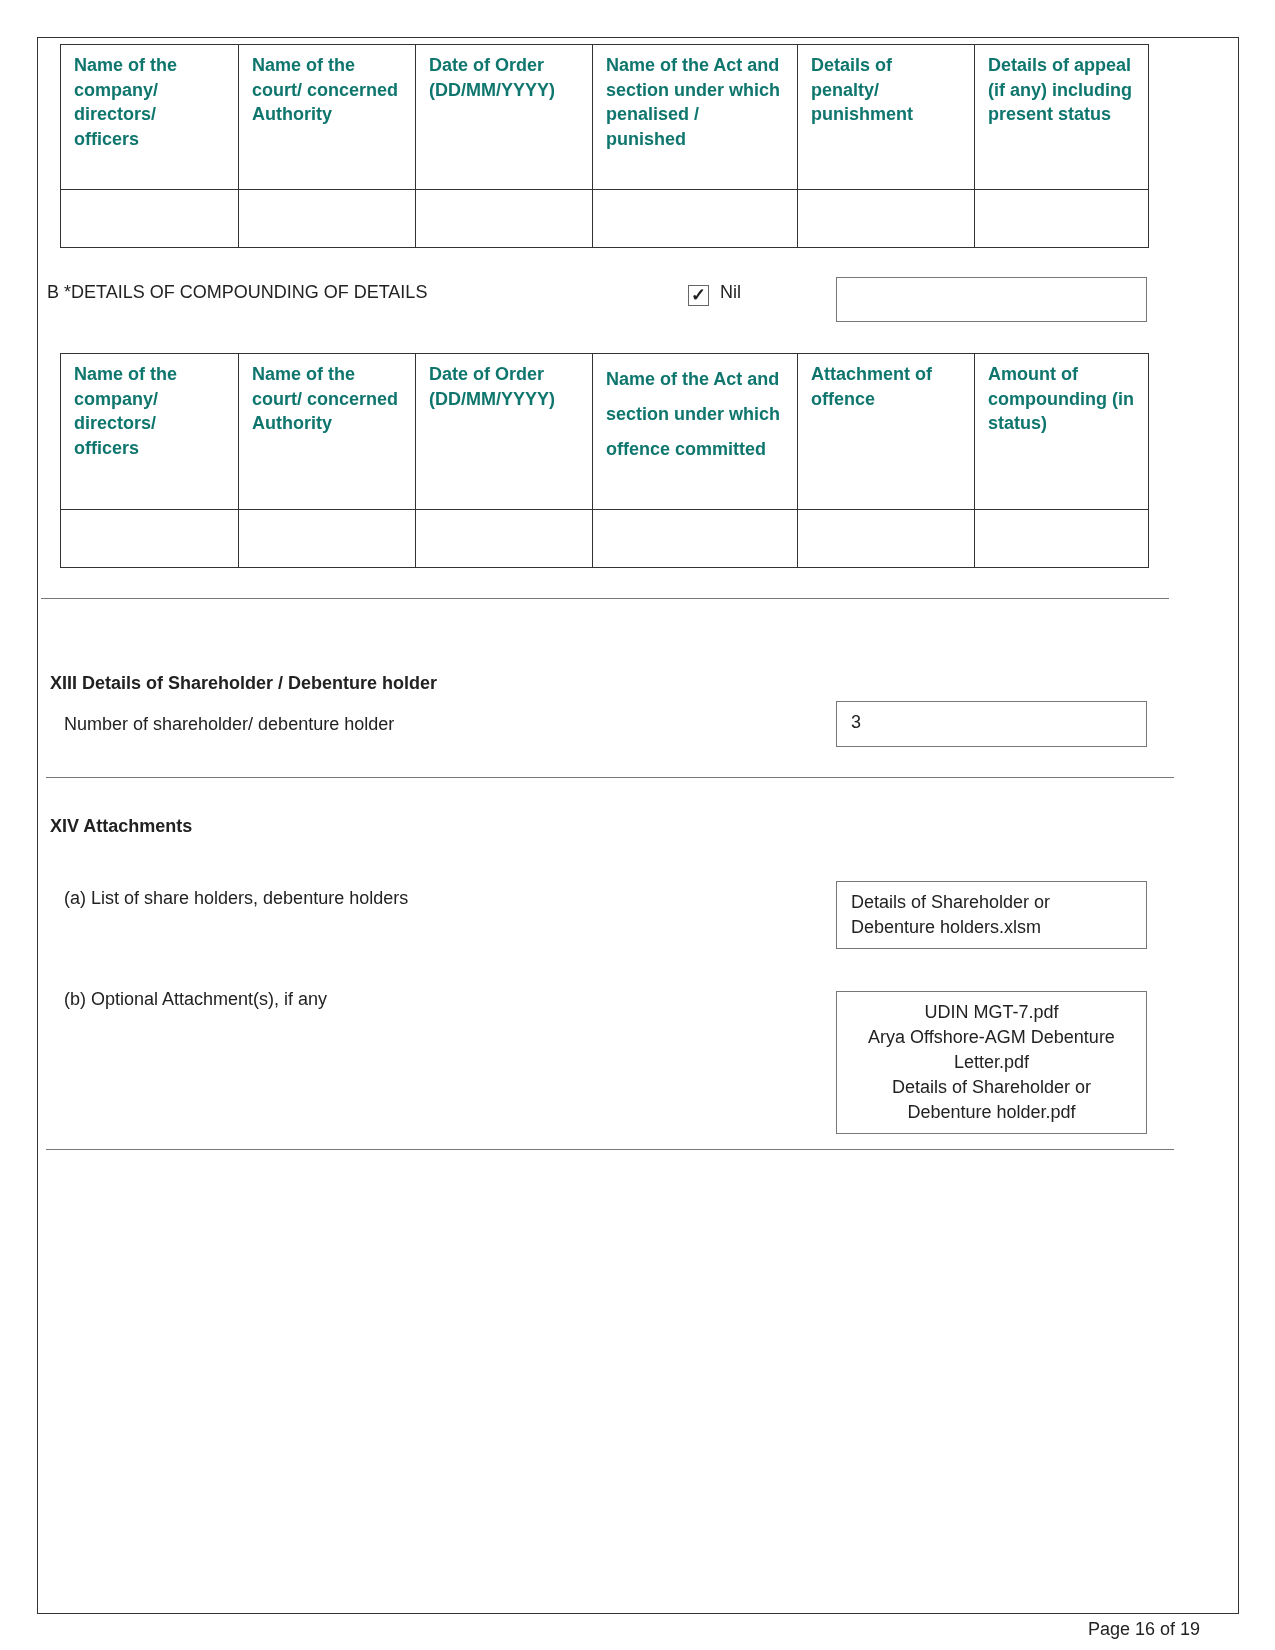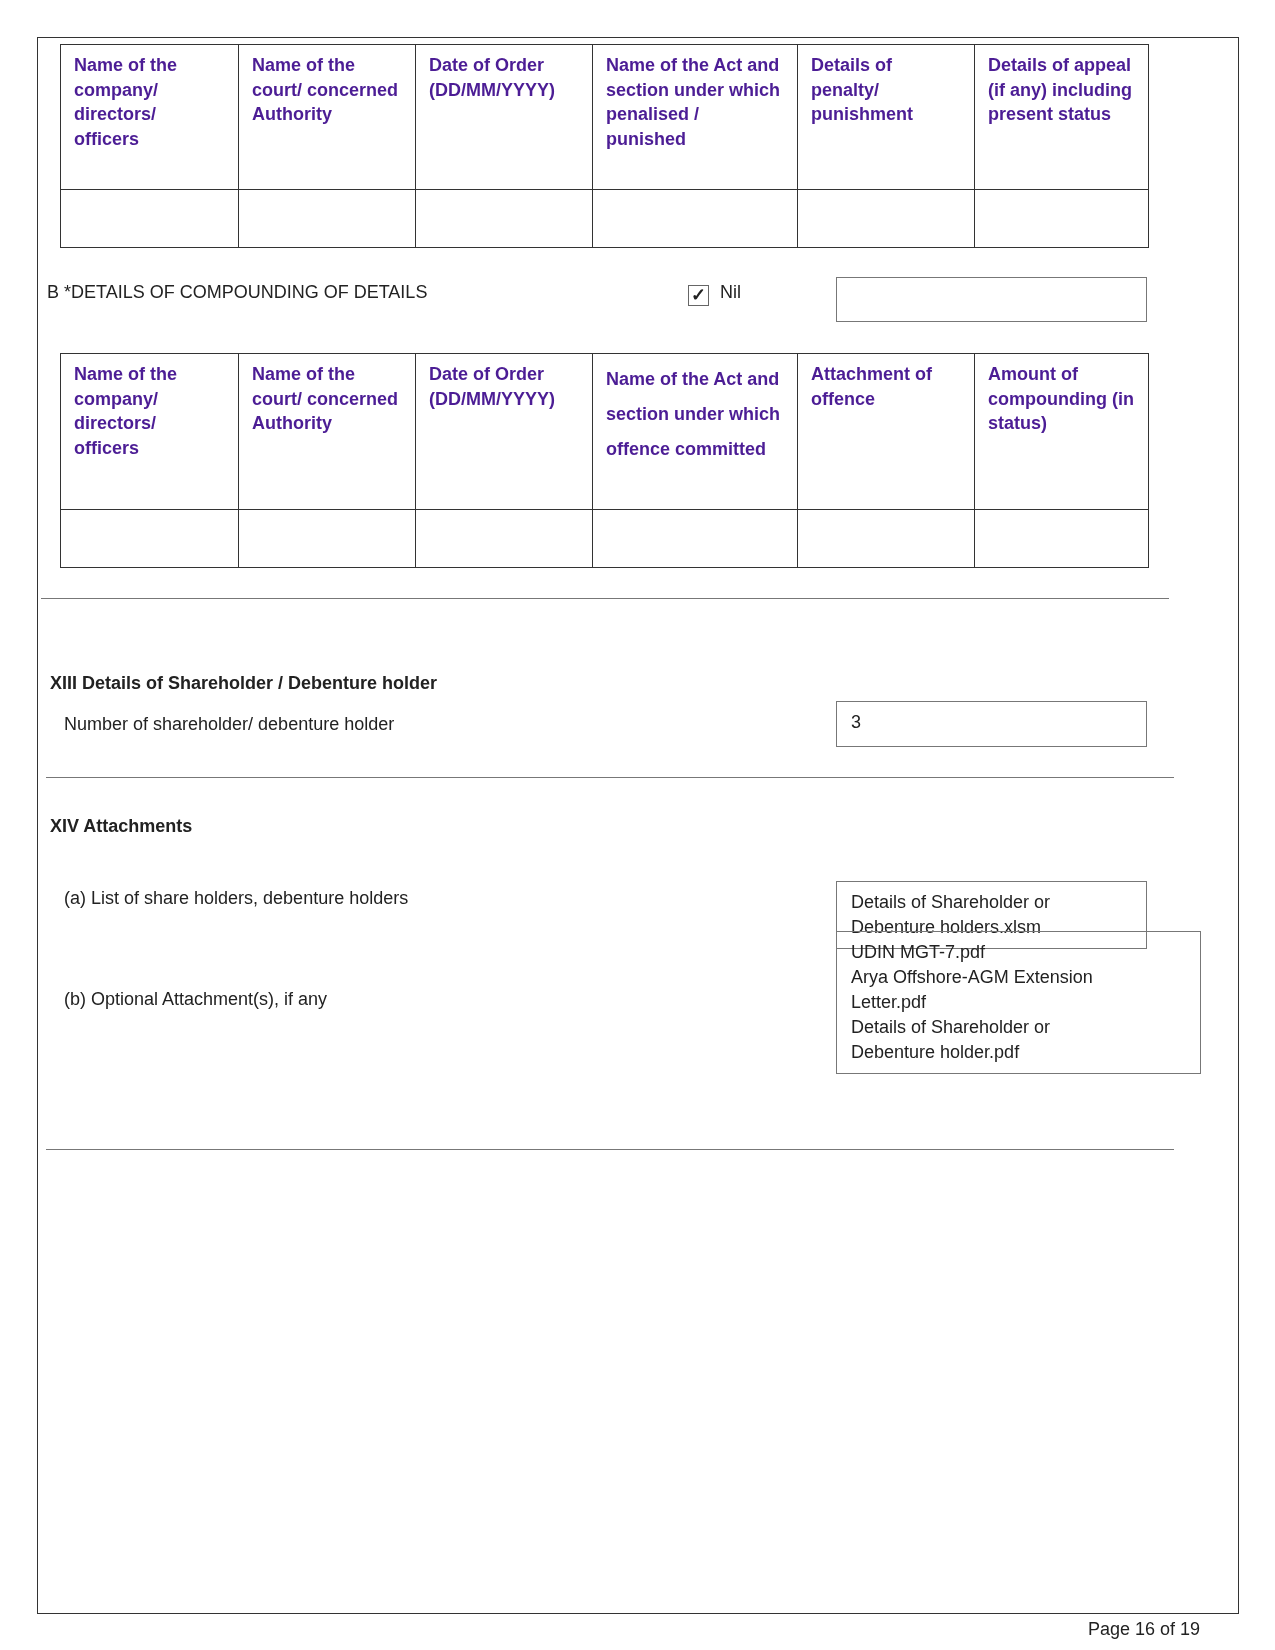--- a/index.html
+++ b/index.html
@@ -9,21 +9,21 @@
     }
     .frame {
       position: absolute; left: 37px; top: 37px; width: 1202px; height: 1577px;
       border: 1px solid #333; box-sizing: border-box;
     }
     table.grid {
       position: absolute; border-collapse: collapse; table-layout: fixed;
     }
     table.grid td {
       border: 1.5px solid #333; vertical-align: top; padding: 8px 13px;
-      font-size: 18px; font-weight: bold; line-height: 24.5px; color: #4c1d95;
+      font-size: 18px; font-weight: bold; line-height: 24.5px; color: #0f766e;
       box-sizing: border-box;
     }
     table.grid tr.hdr td { height: 145px; }
     table.grid tr.row td { height: 58px; }
     #tbl-penalty { left: 60px; top: 44px; width: 1088px; }
     #tbl-compound { left: 60px; top: 353px; width: 1088px; }
     #tbl-compound tr.hdr td { height: 156px; }
     #tbl-compound td.tall { line-height: 35px; }
     .col1 { width: 178px; } .col2 { width: 177px; } .col3 { width: 177px; }
     .col4 { width: 205px; } .col5 { width: 177px; } .col6 { width: 174px; }
@@ -121,23 +121,23 @@
 <div class="hr" style="left:46px; top:777px; width:1128px;"></div>
 
 <div class="text bold" style="left:50px; top:816px;">XIV Attachments</div>
 <div class="text" style="left:64px; top:888px;">(a) List of share holders, debenture holders</div>
 <div class="box" style="left:836px; top:881px; width:311px; height:68px;">
   <span class="file-line">Details of Shareholder or</span>
   <span class="file-line">Debenture holders.xlsm</span>
 </div>
 
 <div class="text" style="left:64px; top:989px;">(b) Optional Attachment(s), if any</div>
-<div class="box" style="left:836px; top:931px; width:365px; height:143px;">
+<div class="box" style="left:836px; top:991px; width:311px; height:143px;text-align:center;">
   <span class="file-line">UDIN MGT-7.pdf</span>
-  <span class="file-line">Arya Offshore-AGM Extension</span>
+  <span class="file-line">Arya Offshore-AGM Debenture</span>
   <span class="file-line">Letter.pdf</span>
   <span class="file-line">Details of Shareholder or</span>
   <span class="file-line">Debenture holder.pdf</span>
 </div>
 
 <div class="hr" style="left:46px; top:1149px; width:1128px;"></div>
 
 <div class="text" style="left:1088px; top:1619px;">Page 16 of 19</div>
 
 </body></html>

